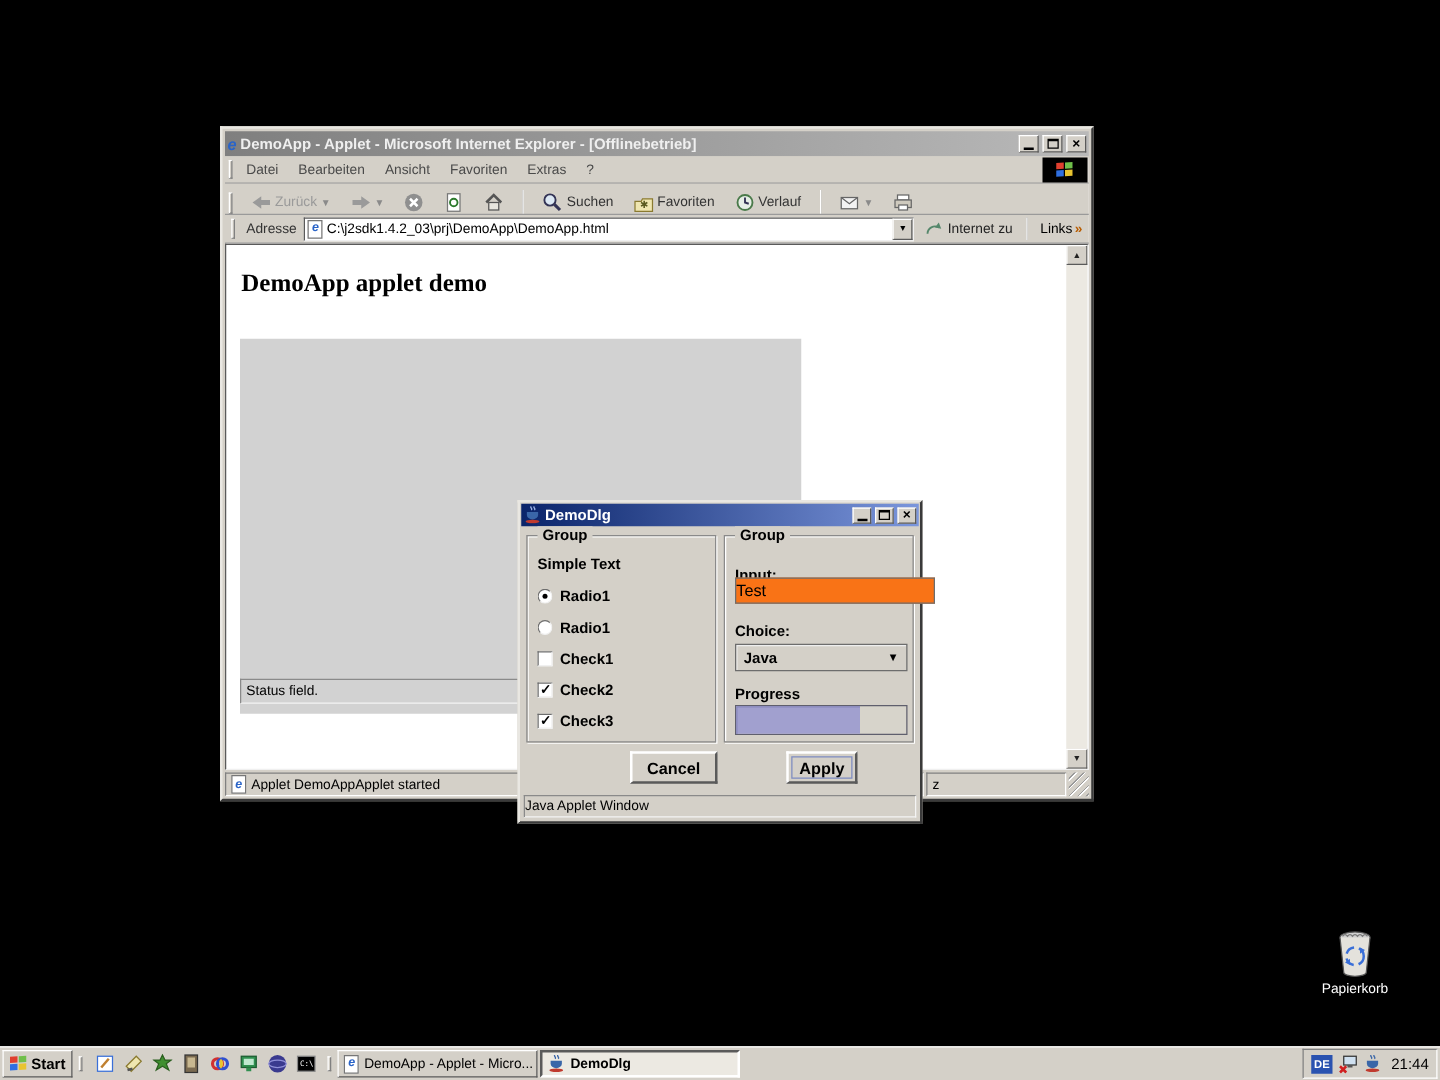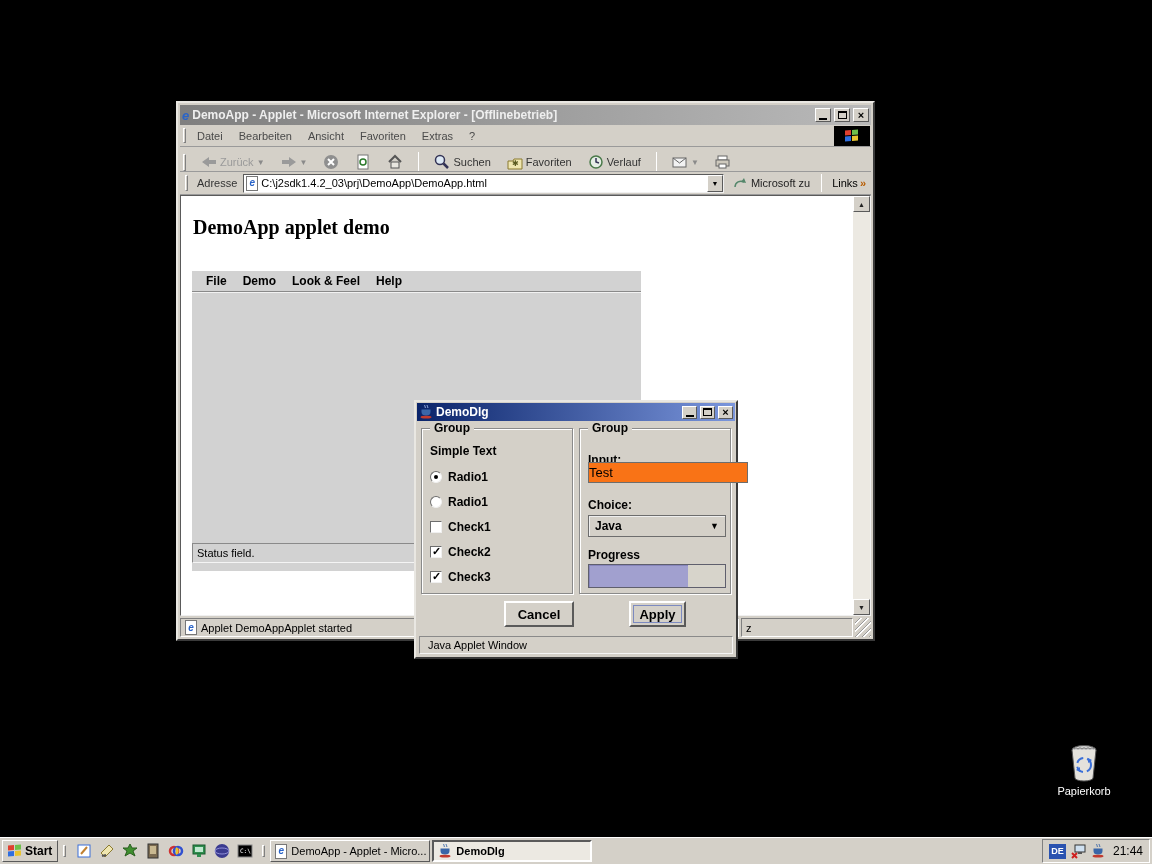--- a/index.html
+++ b/index.html
@@ -95,21 +95,21 @@
   .pbar { position:absolute; left:8px; width:138px; height:24px; border:1px solid #5f5f6d; background:#d7d4cb; }
   .pbar .fill { height:100%; background:#a1a0cf; box-shadow:inset 1px 1px 0 #8786bc; }
 
   .dlg-btn { position:absolute; top:180px; height:26px; background:#d4d0c8; border:2px solid; border-color:#fff #5a5a5a #5a5a5a #fff;
              display:flex; align-items:center; justify-content:center; font-weight:bold; font-size:13px; }
   .dlg-btn.cancel { left:87px; width:70px; }
   .dlg-btn.apply { left:172px; width:57px;margin-left:40px; }
   .focusring { position:absolute; inset:2px; border:1px solid #7c8ac0; pointer-events:none; }
 
   .dlg-banner { flex:none; height:18px; margin:2px; border:1px solid; border-color:#8a8a8a #f4f4f4 #f4f4f4 #8a8a8a;
-                display:flex; align-items:center; padding-left:8px; font-size:11px; background:#d4d0c8; }
+                display:flex; align-items:center; padding-left:0; font-size:11px; background:#d4d0c8; }
 
   
   .javacup { width:14px; height:14px; flex:none; }
 
   
   .desk-icon { position:absolute; left:1047px; top:744px; width:74px; display:flex; flex-direction:column; align-items:center; gap:3px; }
   .desk-icon .lbl { color:#fff; font-size:11px; }
 
   
   .taskbar { position:absolute; left:0; bottom:0; width:1152px; height:27px; background:#d4d0c8; border-top:1px solid #fff;
@@ -262,39 +262,33 @@
       <span class="val">C:\j2sdk1.4.2_03\prj\DemoApp\DemoApp.html</span>
       <span class="dropbtn">▼</span>
     </span>
     <span class="golink">
       <span class="ticon">
         <svg width="14" height="12">
             <path d="M2 10 a6 6 0 0 1 9 -5" fill="none" stroke="#55876b" stroke-width="1.5"></path>
             <path d="M11 1 L13 6 L8 5 Z" fill="#55876b"></path>
           </svg>
       </span>
-      <span>Microsoft zu</span>
+      <span>Internet zu</span>
     </span>
     <span class="vsep"></span>
     <span class="links">
       <span>Links</span>
       <span class="chev">»</span>
     </span>
   </div>
 
   <div class="ie-content">
     <h1 class="page-h1">DemoApp applet demo</h1>
 
     <div class="applet">
-      <div class="applet-menubar">
-        <span class="ami">File</span>
-        <span class="ami">Demo</span>
-        <span class="ami">Look &amp; Feel</span>
-        <span class="ami">Help</span>
-      </div>
       <div class="applet-status">
         <span>Status field.</span>
       </div>
     </div>
 
     <div class="scrollbar">
       <span class="sb-btn raised1">▲</span>
       <span class="sb-thumb"></span>
       <span class="sb-btn raised1">▼</span>
     </div>

